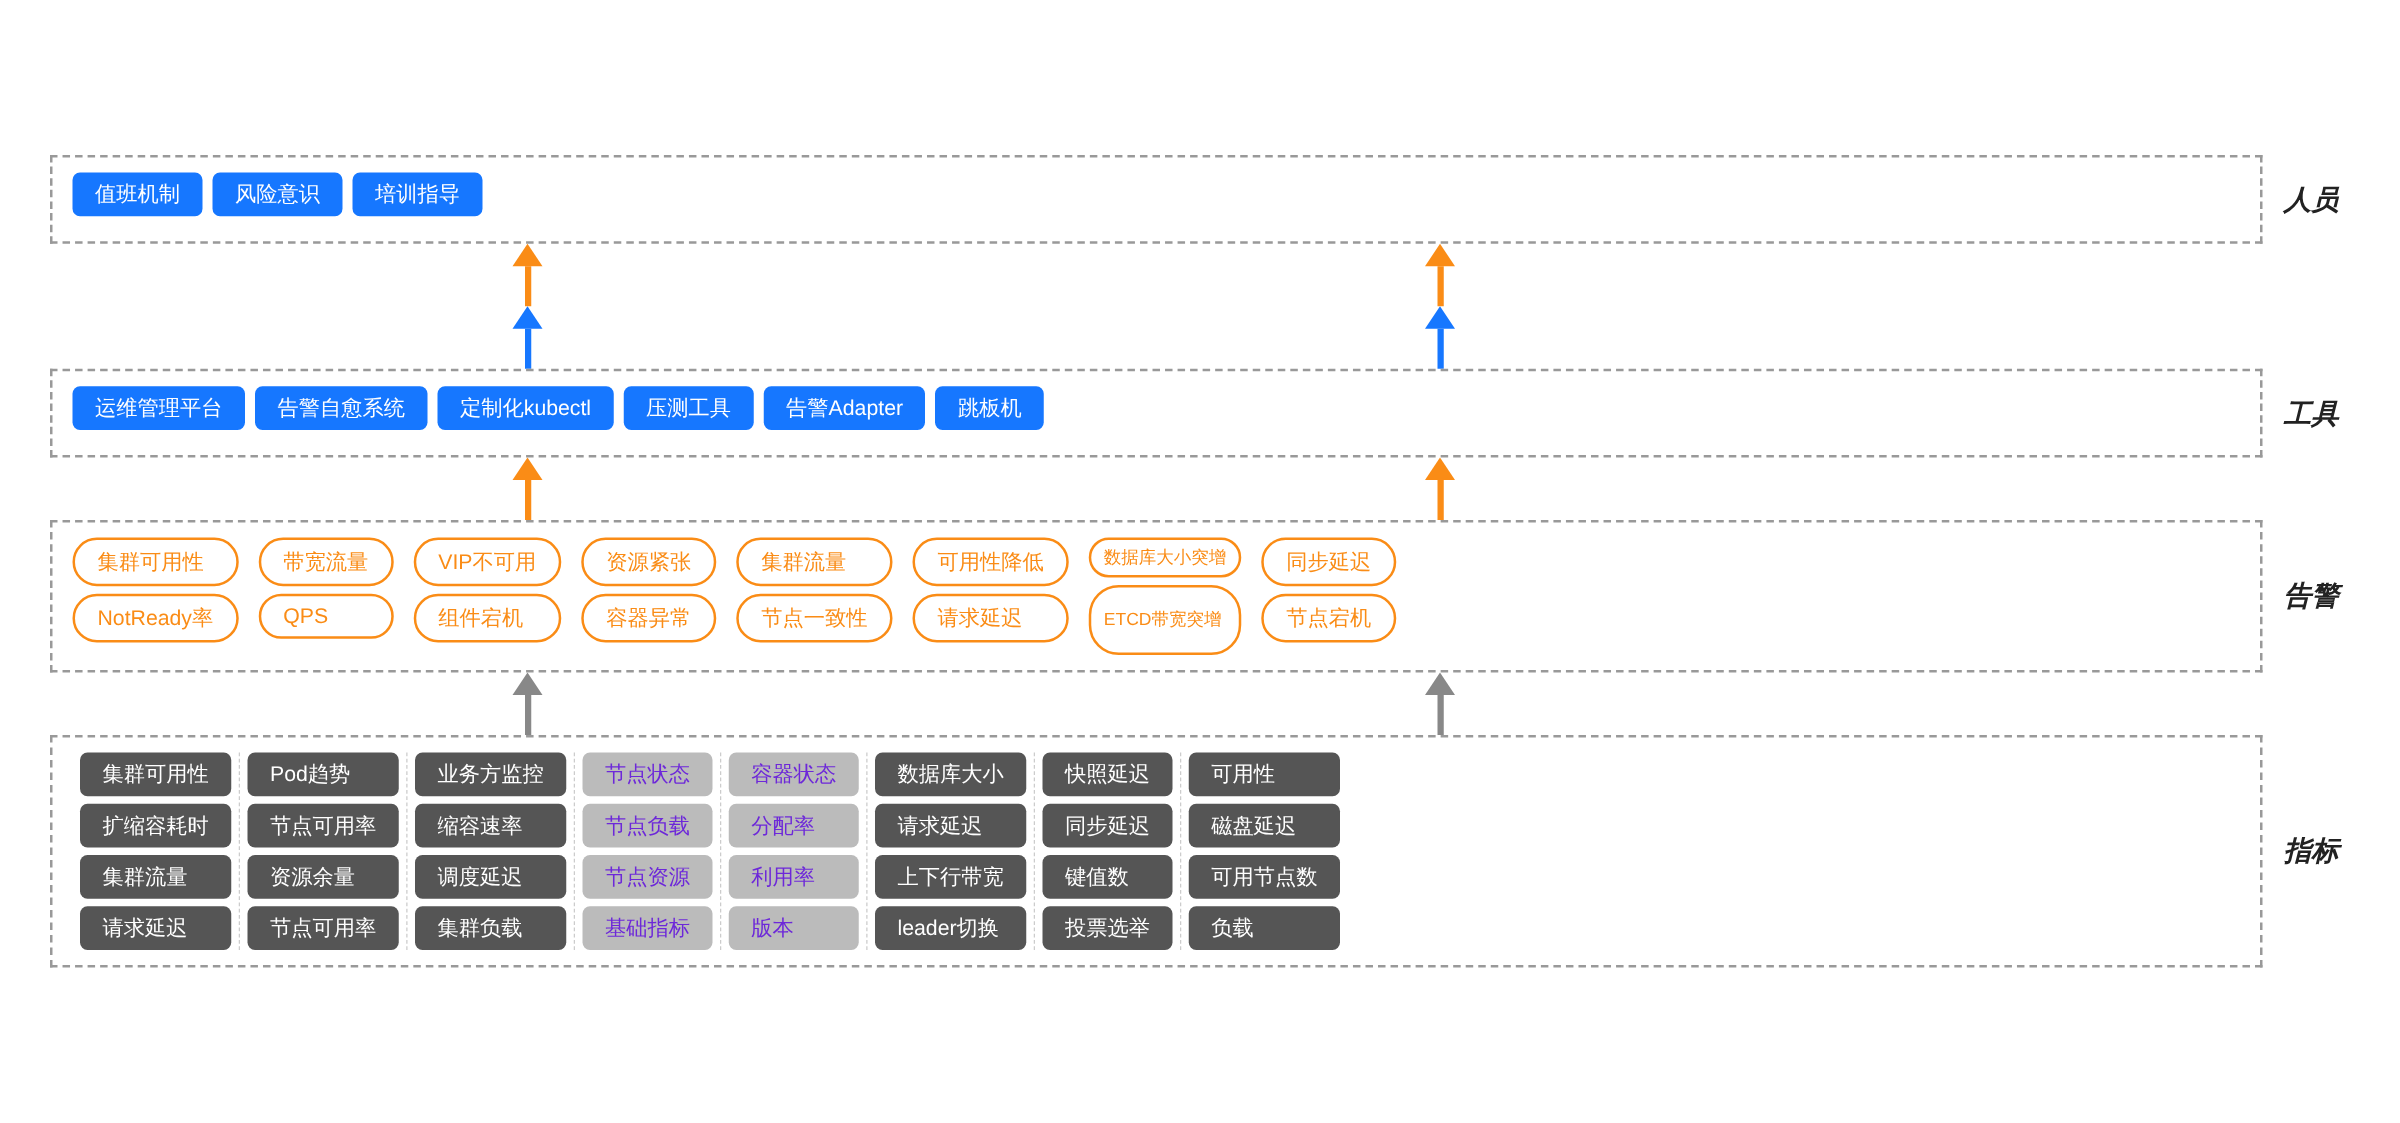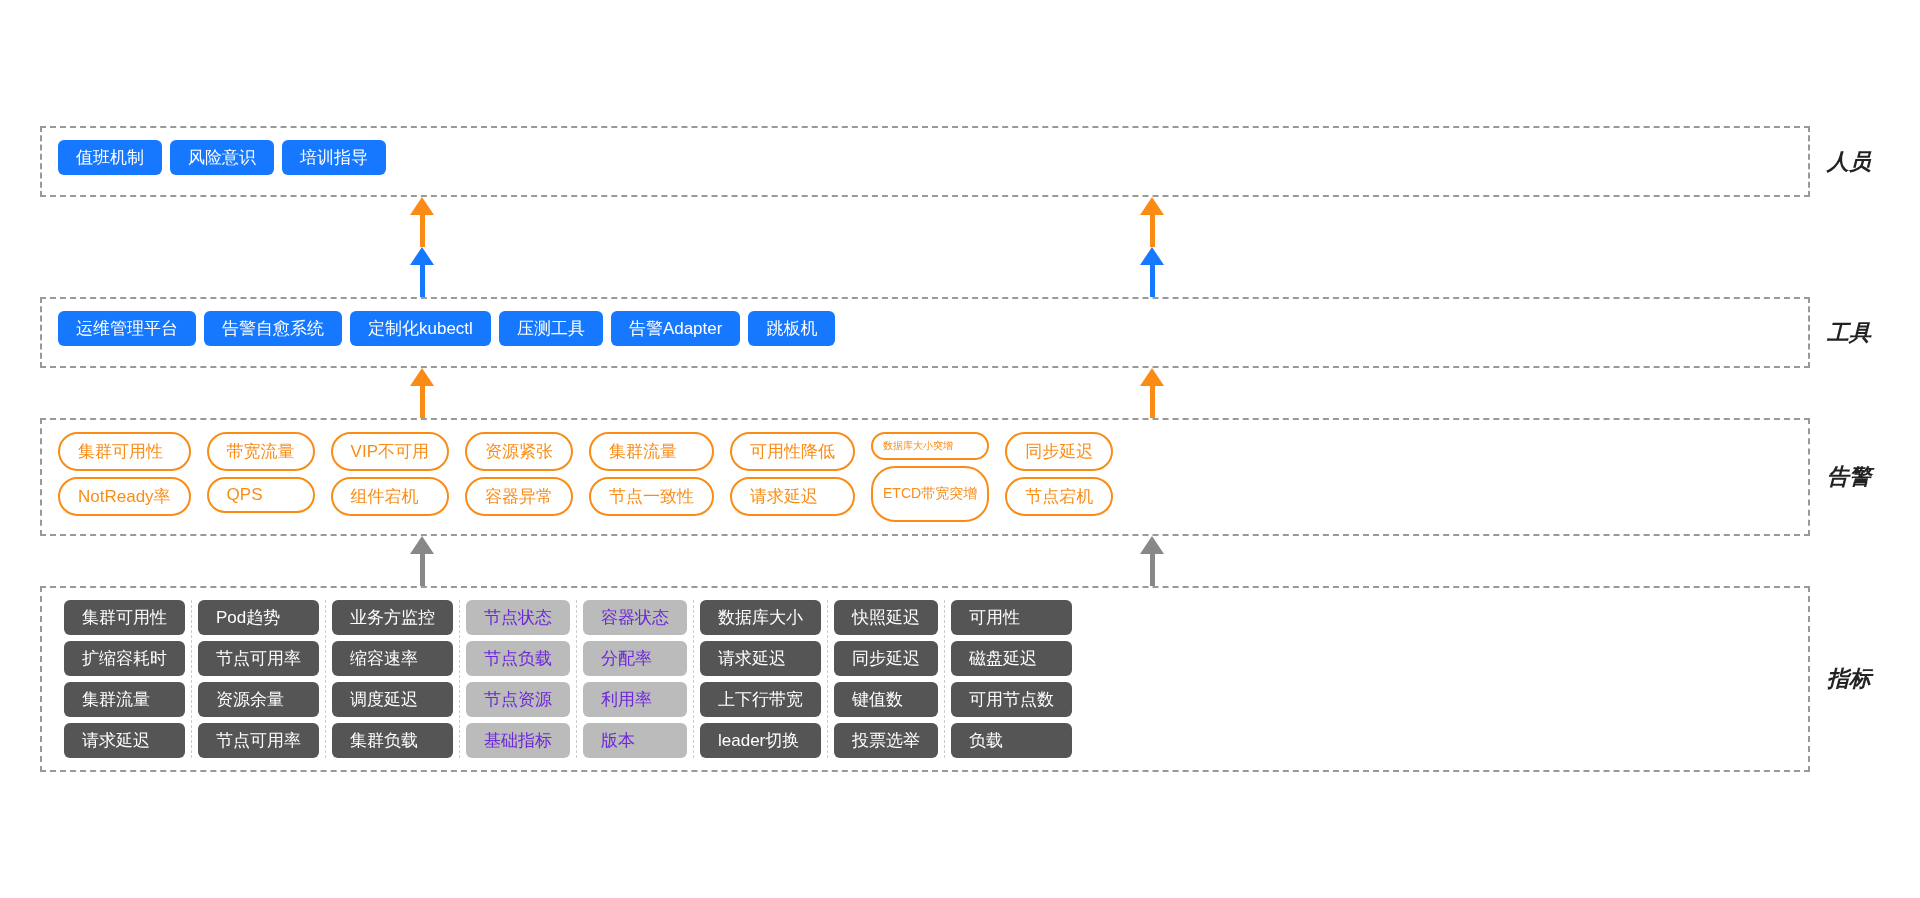--- a/index.html
+++ b/index.html
@@ -210,21 +210,21 @@
           <span class="tag tag-orange-outline">集群流量</span>
           <span class="tag tag-orange-outline">节点一致性</span>
         </div>
 
         <div class="col-section">
           <span class="tag tag-orange-outline">可用性降低</span>
           <span class="tag tag-orange-outline">请求延迟</span>
         </div>
 
         <div class="col-section">
-          <span class="tag tag-orange-outline" style="font-size:10px; padding:5px 10px;">数据库大小突增</span>
+          <span class="tag tag-orange-outline" style="font-size:14px; padding:5px 10px;">数据库大小突增</span>
           <span class="tag tag-orange-outline" style="font-size:14px; padding:17px 10px;">ETCD带宽突增</span>
         </div>
 
         <div class="col-section">
           <span class="tag tag-orange-outline">同步延迟</span>
           <span class="tag tag-orange-outline">节点宕机</span>
         </div>
       </div>
     </div>
     <div class="layer-label">告警</div>

